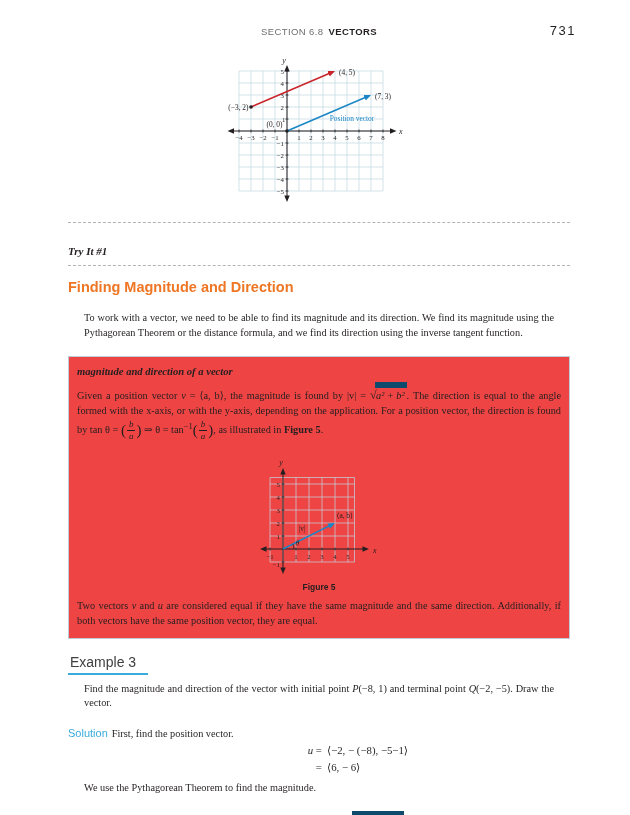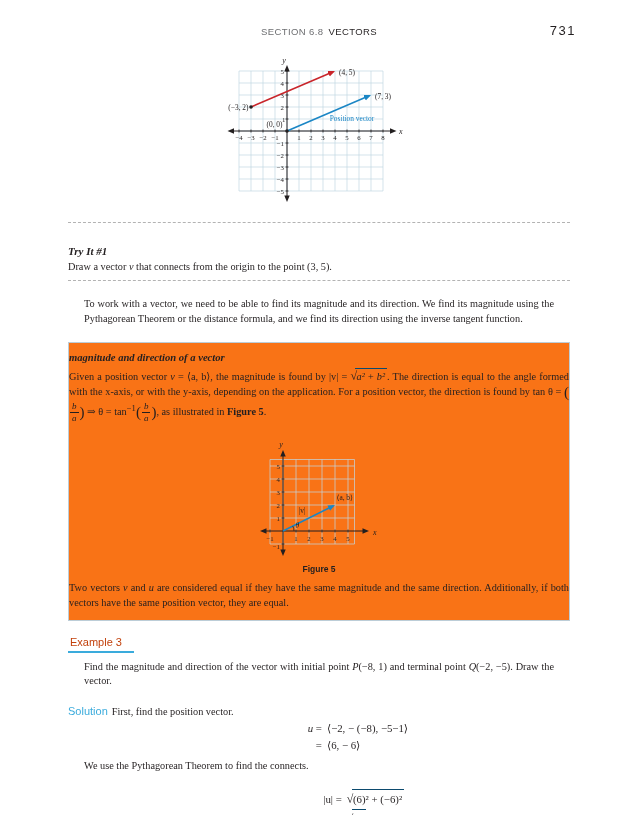--- a/index.html
+++ b/index.html
@@ -2,21 +2,21 @@
 <html><head>
 <meta charset="utf-8">
 <style>
   html,body{margin:0;padding:0;background:#ffffff;}
   body{width:630px;height:815px;font-family:"Liberation Serif","DejaVu Serif",serif;color:#231f20;overflow:hidden;}
   .page{position:relative;box-sizing:border-box;width:630px;height:815px;padding:26px 60px 0 68px;}
 
   
   .hdr{position:relative;text-align:center;font-family:"Liberation Sans","DejaVu Sans",sans-serif;font-size:9.5px;letter-spacing:.4px;height:14px;}
   .hdr .sec{color:#6d6e71;}
-  .hdr .ttl{font-weight:normal;color:#231f20;margin-left:5px;}
+  .hdr .ttl{font-weight:bold;color:#231f20;margin-left:5px;}
   .hdr .pg{position:absolute;right:-6px;top:-3px;font-size:13px;letter-spacing:1.5px;}
 
   
   .figblock{text-align:center;}
   .figcap{font-family:"Liberation Sans","DejaVu Sans",sans-serif;font-size:8.5px;font-weight:bold;margin-top:1px;}
   svg text{font-family:"Liberation Serif","DejaVu Serif",serif;fill:#231f20;}
   svg .tick{font-size:6.8px;}
   svg .ptlabel{font-size:7.4px;}
   svg .axlabel{font-size:8px;font-style:italic;}
   svg .posvec{fill:#1b86c5;font-size:7.4px;}
@@ -24,35 +24,35 @@
   .rule{border:none;border-top:1px dashed #b3b3b3;margin:0;}
 
   .tryit{margin:22px 0 8px;}
   .tryit .lab{font-weight:bold;font-style:italic;font-size:11px;}
   .tryit .bod{font-size:10.3px;margin-top:4px;}
 
   h2.orange{font-family:"Liberation Sans","DejaVu Sans",sans-serif;color:#ee7624;font-size:14.5px;font-weight:bold;margin:13px 0 6px;}
   p.body{font-size:10.3px;line-height:14.6px;text-align:justify;margin:16px;}
   .it{font-style:italic;}
 
-  .defbox{background:#f97316;border:1px solid #bccdd7;margin-top:2px;padding:9px 0 9px;}
+  .defbox{background:#ef4444;border:1px solid #bccdd7;margin-top:2px;padding:9px 8px 9px;}
   .defbox h3{font-size:10.6px;font-style:italic;font-weight:bold;margin:0 0 5px;}
   .defbox p{font-size:10.3px;line-height:15.2px;text-align:justify;margin:0;}
   .defbox .figblock{margin-top:4px;}
   .defbox p.after{margin-top:6px;}
 
   .frac{display:inline-flex;flex-direction:column;text-align:center;vertical-align:middle;line-height:1.05;font-size:9px;margin:0 1px;}
   .frac .num{border-bottom:.9px solid #231f20;padding:0 2px .5px;}
   .frac .den{padding-top:.5px;}
   .paren{font-size:15px;vertical-align:middle;}
   .sqrt{font-size:12px;}
-  .rad{display:inline-block;border-top:1px solid #0c4a6e;padding:0 2px 0 1px;margin-left:-1.5px;}
+  .rad{display:inline-block;border-top:6px solid #0c4a6e;padding:0 2px 0 1px;margin-left:-1.5px;}
 
   .ex-head{margin-top:15px;display:flex;align-items:baseline;font-family:"Liberation Sans","DejaVu Sans",sans-serif;}
-  .ex-label{color:#c2410c;font-size:11px;padding:0 12px 3px 2px;border-bottom:2px solid #3aabdc;margin-right:16px;white-space:nowrap;text-align:center;}
+  .ex-label{color:#404040;font-size:14px;padding:0 12px 3px 2px;border-bottom:2px solid #3aabdc;margin-right:16px;white-space:nowrap;text-align:center;}
   .ex-title{font-weight:bold;font-size:10.5px;}
   p.problem{margin-top:7px;}
   .sol{margin-top:5px;font-size:10.3px;}
   .sol-label{font-family:"Liberation Sans","DejaVu Sans",sans-serif;color:#3aabdc;font-size:11px;margin-right:4px;}
 
   .eqs{width:fit-content;margin:3px auto 0;position:relative;font-size:10.8px;line-height:17px;}
   .eqs.shift1{left:30px;}
   .eqs.shift2{left:38px;line-height:19px;}
   .eqrow{display:flex;align-items:baseline;}
   .eqlhs{min-width:32px;text-align:right;white-space:pre;margin-right:5px;}
@@ -120,25 +120,25 @@
       <text class="posvec" x="128" y="64.5" text-anchor="middle">Position vector</text>
       <text class="axlabel" x="175" y="78">x</text>
       <text class="axlabel" x="60" y="7" text-anchor="middle">y</text>
     </svg>
   </div>
 
   <hr class="rule" style="margin-top:12px;">
 
   <div class="tryit">
     <div class="lab">Try It #1</div>
-    <div class="bod"><span>Draw a vector </span><span class="it">v</span><span> that connects from the origin to the point (3, 5).</span></div>
   </div>
 
   <hr class="rule">
 
+  <h2 class="orange">Finding Magnitude and Direction</h2>
   <p class="body">To work with a vector, we need to be able to find its magnitude and its direction. We find its magnitude using the Pythagorean Theorem or the distance formula, and we find its direction using the inverse tangent function.</p>
 
   <div class="defbox">
     <h3>magnitude and direction of a vector</h3>
     <p><span>Given a position vector </span><span class="it">v</span><span> = ⟨a, b⟩, the magnitude is found by |v| = </span><span class="sqrt">√</span><span class="rad it">a² + b²</span><span>. The direction is equal to the angle formed with the x-axis, or with the y-axis, depending on the application. For a position vector, the direction is found by tan θ = </span><span class="paren">(</span><span class="frac">
           <span class="num it">b</span>
           <span class="den it">a</span>
         </span><span class="paren">)</span><span> ⇒ θ = tan</span><sup>−1</sup><span class="paren">(</span><span class="frac">
           <span class="num it">b</span>
           <span class="den it">a</span>
@@ -199,21 +199,21 @@
     <div class="eqrow">
       <span class="eqlhs"><span class="it">u</span><span> =</span></span>
       <span class="eqrhs">⟨−2, − (−8), −5−1⟩</span>
     </div>
     <div class="eqrow">
       <span class="eqlhs">=</span>
       <span class="eqrhs">⟨6, − 6⟩</span>
     </div>
   </div>
 
-  <p class="body pyth">We use the Pythagorean Theorem to find the connects.</p>
+  <p class="body pyth">We use the Pythagorean Theorem to find the magnitude.</p>
 
   <div class="eqs shift2">
     <div class="eqrow">
       <span class="eqlhs">|u| =</span>
       <span class="eqrhs"><span class="sqrt">√</span><span class="rad">(6)² + (−6)²</span></span>
     </div>
     <div class="eqrow">
       <span class="eqlhs">=</span>
       <span class="eqrhs"><span class="sqrt">√</span><span class="rad">72</span></span>
     </div>

